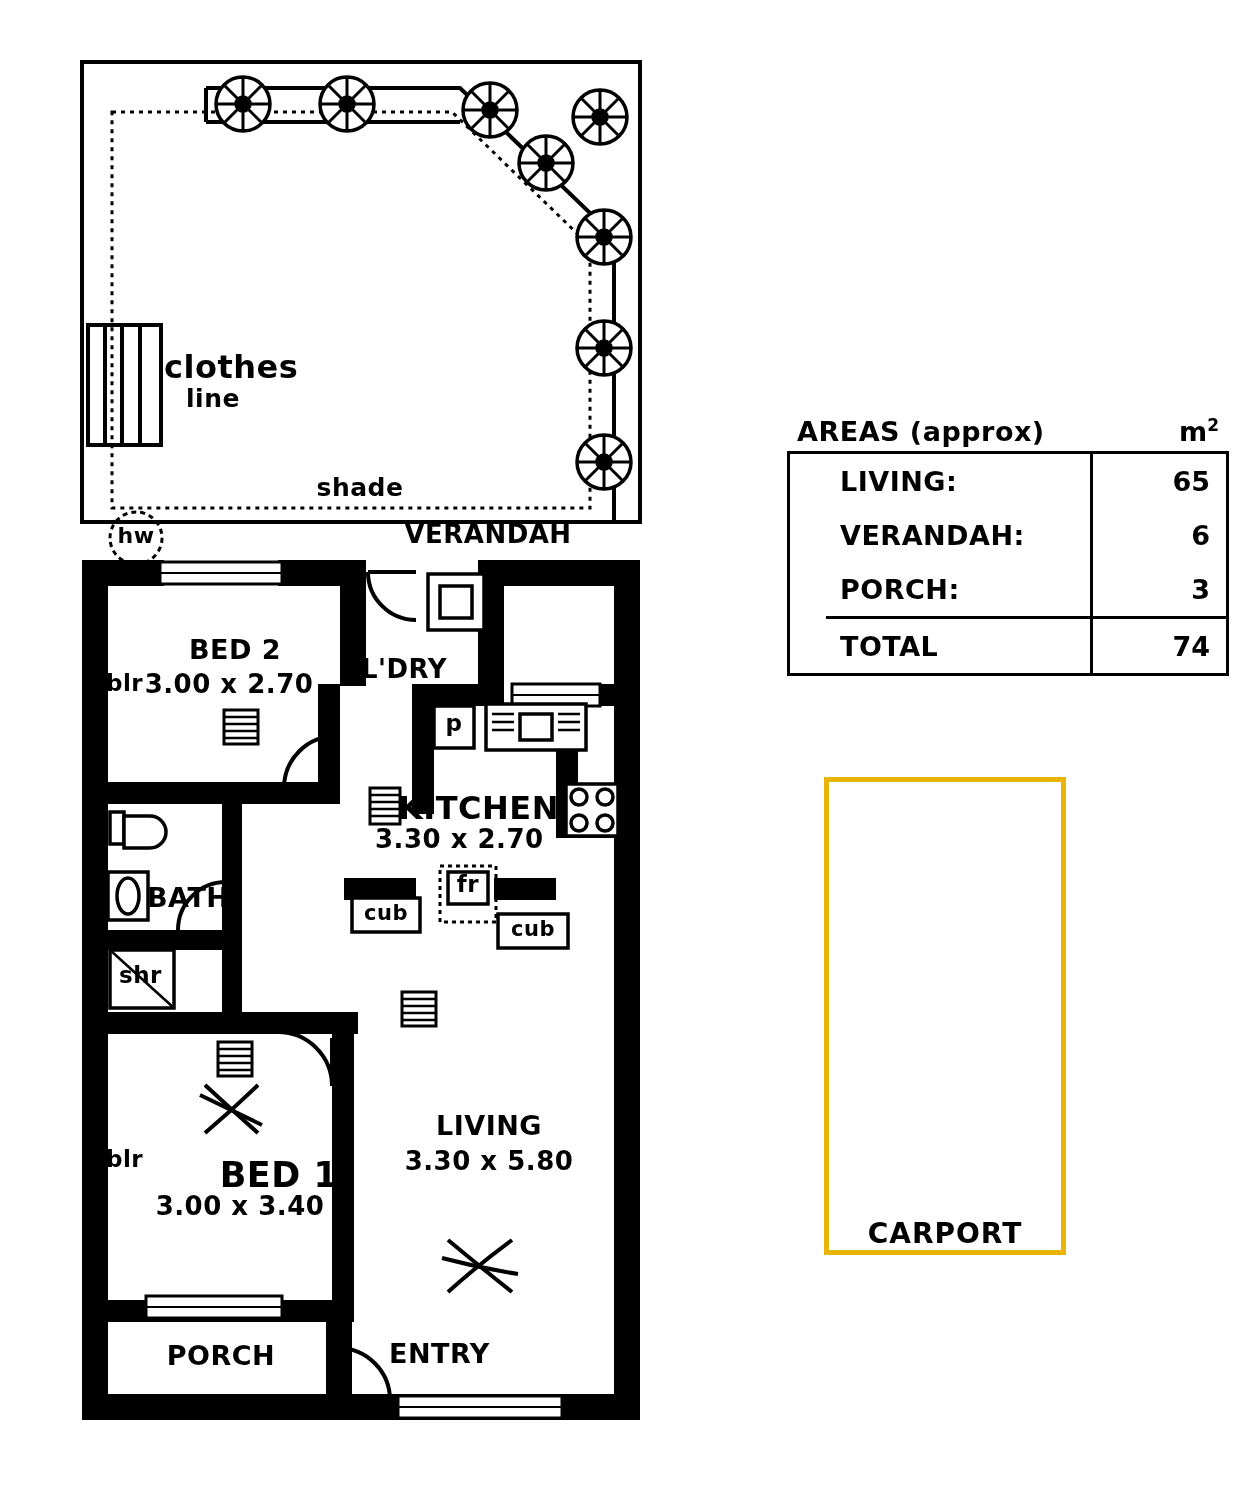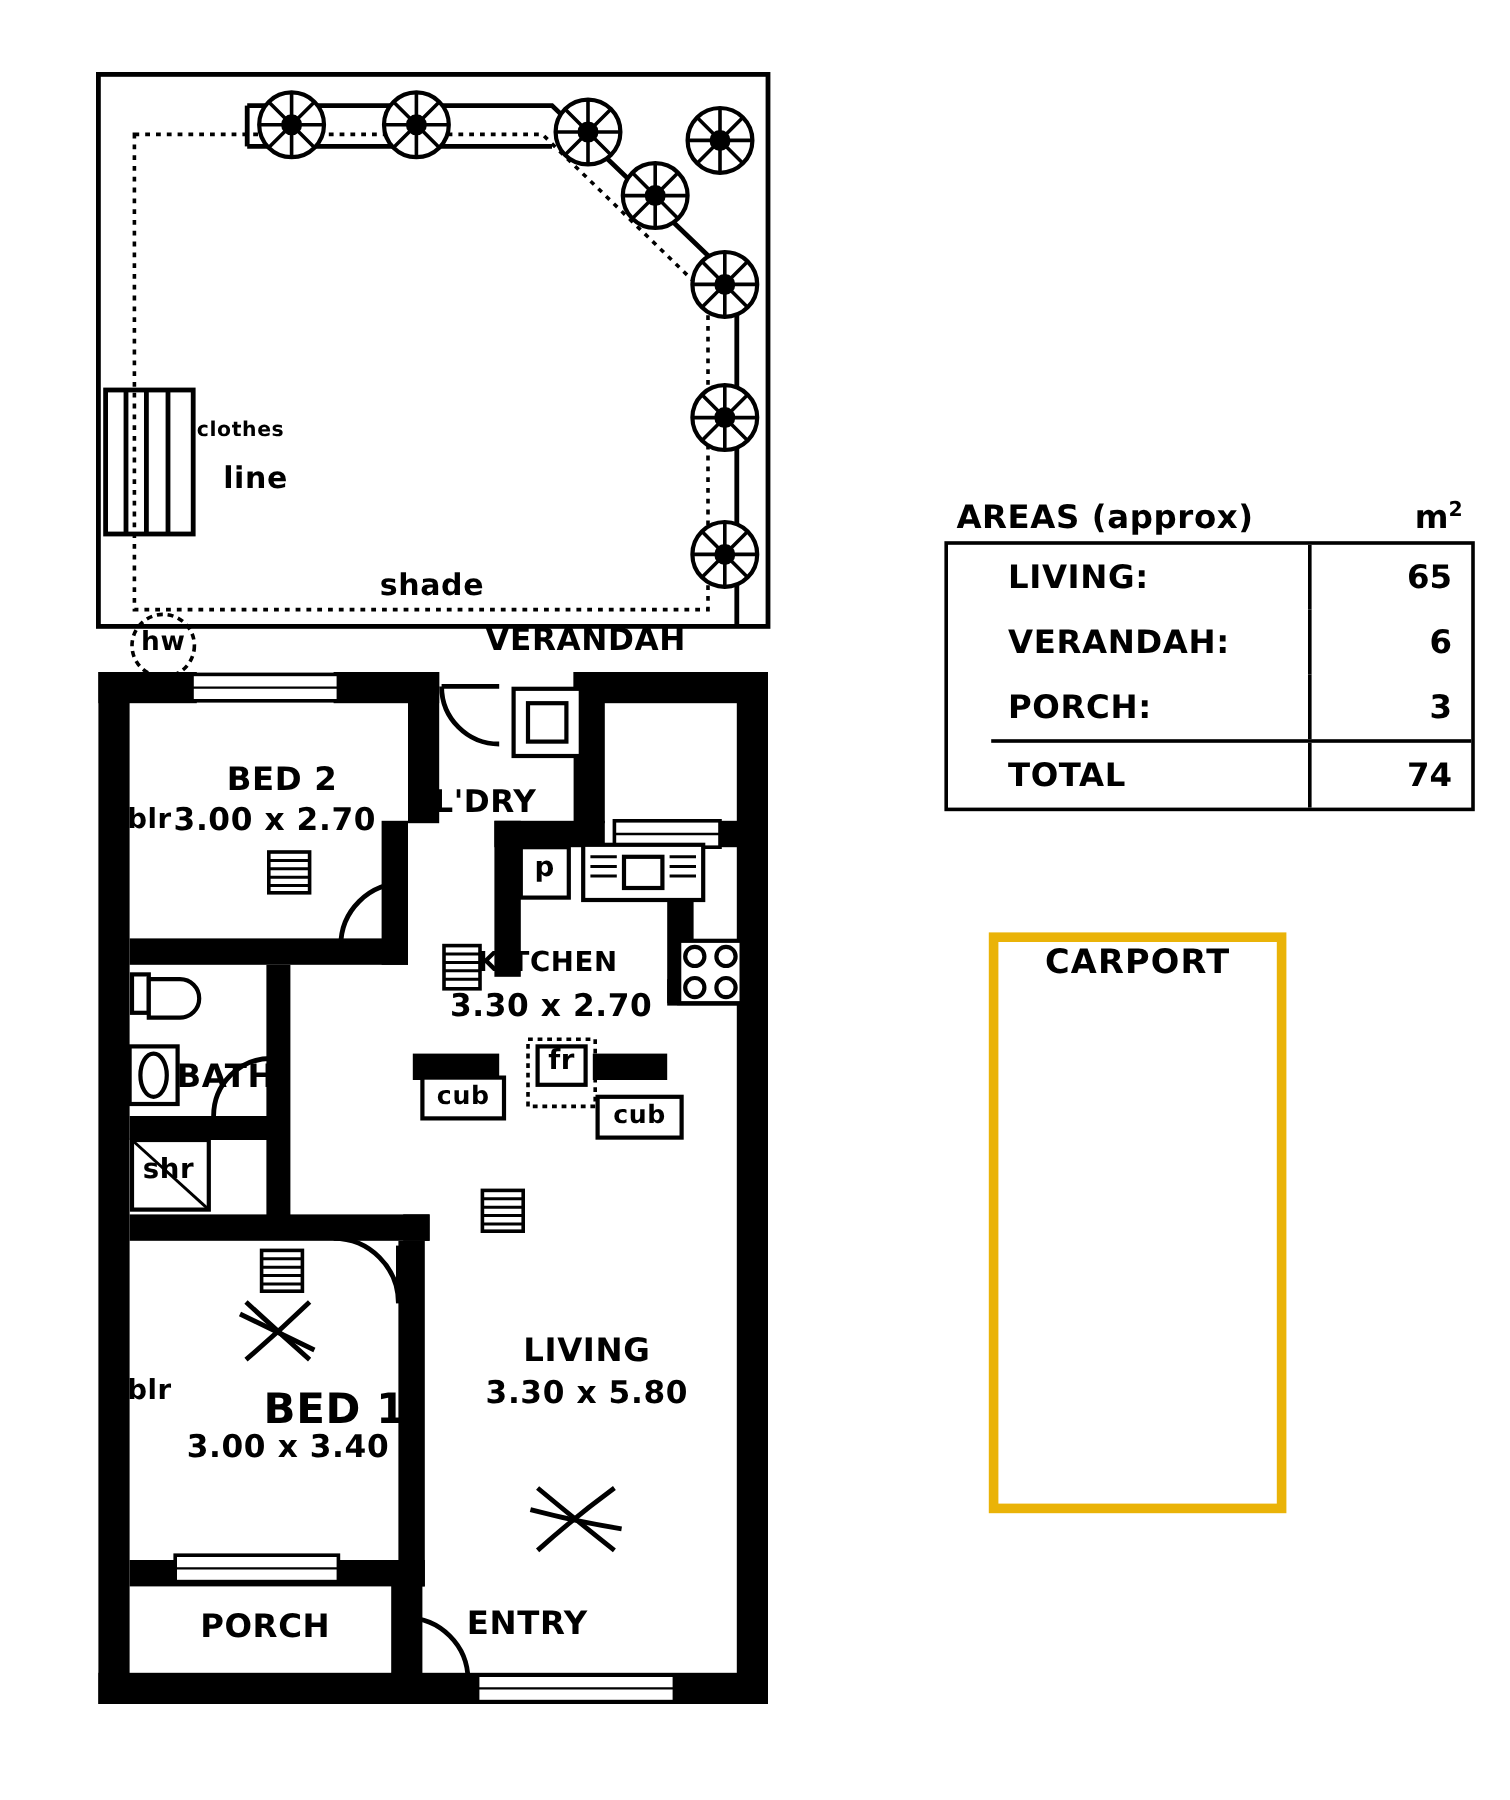--- a/index.html
+++ b/index.html
@@ -85,23 +85,23 @@
     border-top: 3px solid #000;
   }
 
   
   #carport {
     position: absolute;
     left: 824px;
     top: 777px;
     width: 232px;
     height: 468px;
-    border: 8px solid #eab308;
+    border: 5px solid #eab308;
     display: flex;
-    align-items: flex-start;
+    align-items: flex-end;
     justify-content: center;
   }
   #carport .cl {
     font-size: 28px;
     font-weight: 700;
     letter-spacing: 1px;
   }
 </style>
 </head>
 <body>
@@ -299,34 +299,34 @@
     <path d="M448 1240 Q 478 1265 512 1292"></path>
     <path d="M512 1240 Q 478 1265 448 1292"></path>
     <path d="M442 1258 Q 480 1268 518 1274"></path>
   </g>
 
   <g fill="none" stroke="#000" stroke-width="3">
     <path d="M108 586 L108 782" stroke-width="0"></path>
   </g>
 </svg>
 
-<div class="lbl" style="left:164px; top:348px; font-size:17px;text-align:right;">clothes</div>
+<div class="lbl" style="left:164px; top:348px; font-size:32px;text-align:right;">clothes</div>
 <div class="lbl" style="left:186px; top:384px; font-size:25px;">line</div>
 <div class="lbl c" style="left:360px; top:473px; font-size:25px;">shade</div>
 <div class="lbl c" style="left:136px; top:523px; font-size:22px;">hw</div>
 <div class="lbl c" style="left:488px; top:519px; font-size:26px;">VERANDAH</div>
 
 <div class="lbl c" style="left:235px; top:634px; font-size:27px;">BED 2</div>
 <div class="lbl c" style="left:229px; top:669px; font-size:26px;">3.00 x 2.70</div>
 <div class="lbl" style="left:106px; top:670px; font-size:23px;">blr</div>
 
 <div class="lbl" style="left:361px; top:637px; font-size:26px;margin-top:17px;">L'DRY</div>
 <div class="lbl c" style="left:454px; top:710px; font-size:23px;">p</div>
 
-<div class="lbl" style="left:398px; top:789px; font-size:23px;">KITCHEN</div>
+<div class="lbl" style="left:398px; top:789px; font-size:32px;">KITCHEN</div>
 <div class="lbl" style="left:375px; top:824px; font-size:26px;">3.30 x 2.70</div>
 <div class="lbl c" style="left:468px; top:871px; font-size:23px;">fr</div>
 <div class="lbl c" style="left:386px; top:901px; font-size:21px;">cub</div>
 <div class="lbl c" style="left:533px; top:917px; font-size:21px;">cub</div>
 
 <div class="lbl" style="left:147px; top:882px; font-size:27px;">BATH</div>
 <div class="lbl" style="left:119px; top:962px; font-size:23px;">shr</div>
 
 <div class="lbl c" style="left:235px; top:1155px; font-size:35px;margin-left:44px;">BED 1</div>
 <div class="lbl c" style="left:240px; top:1191px; font-size:26px;">3.00 x 3.40</div>

